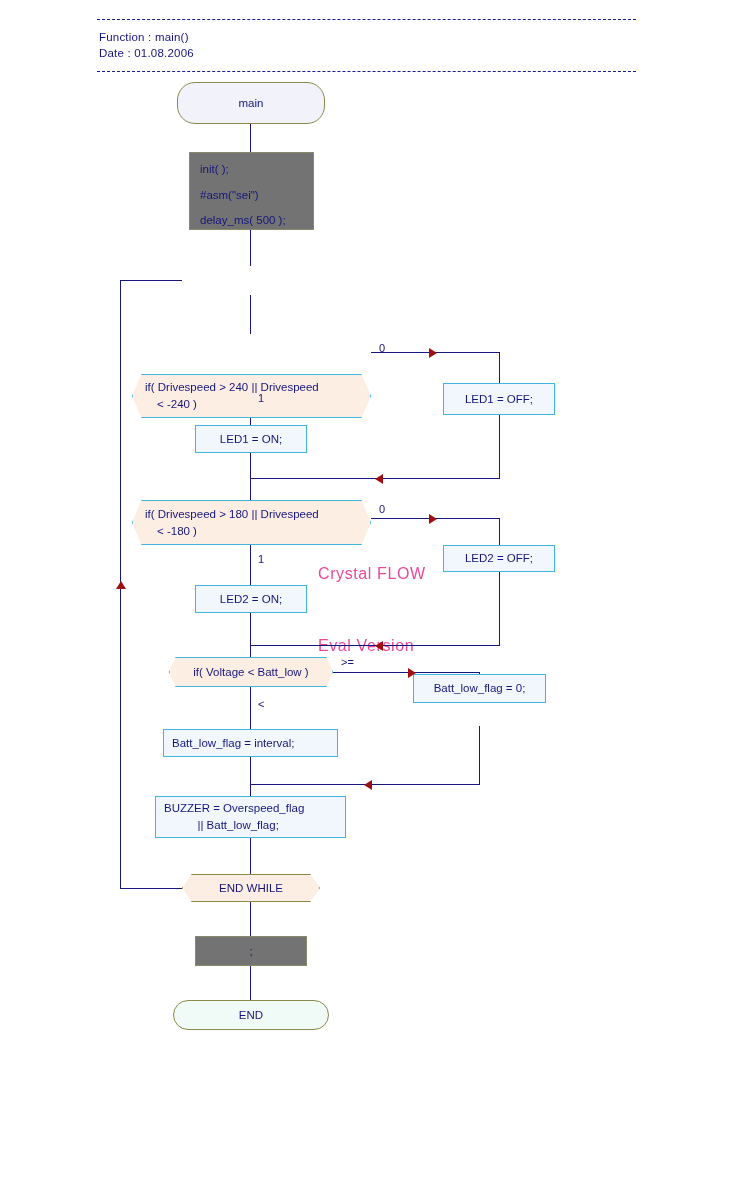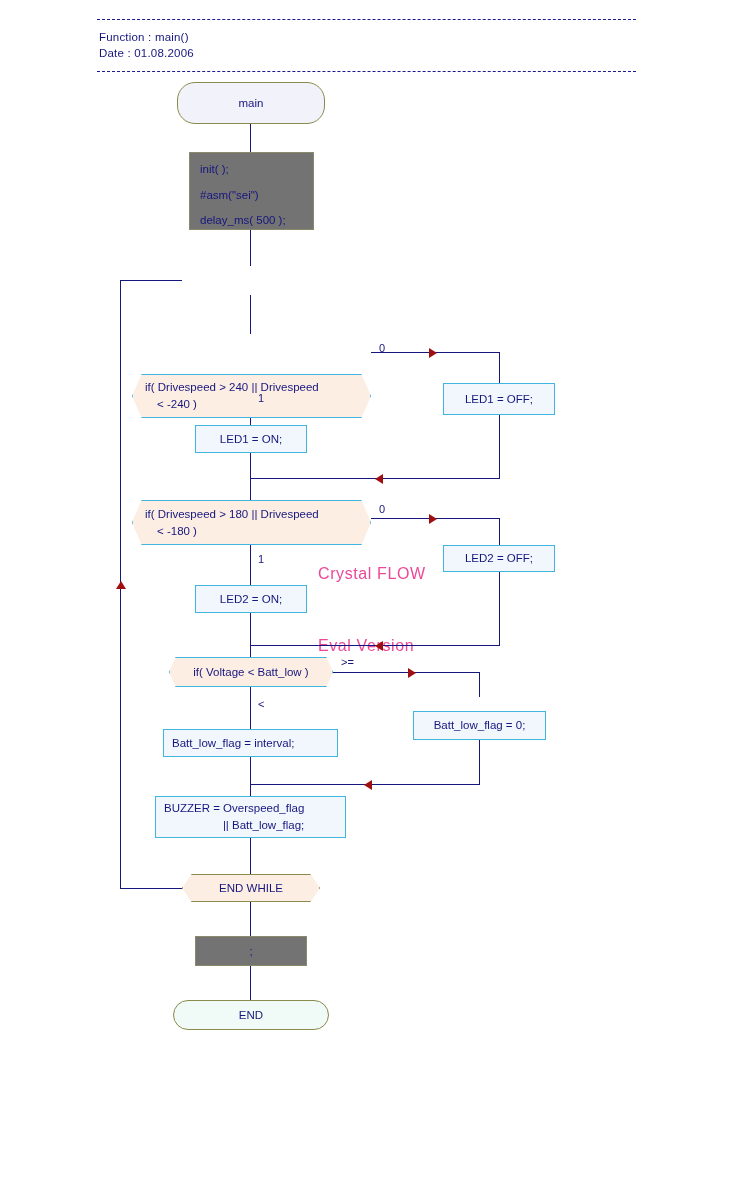--- a/index.html
+++ b/index.html
@@ -245,26 +245,26 @@
   <div class="edge-label" style="left:258px; top:553px;">1</div>
 
   <div class="node proc-cy" style="left:443px; top:545px; width:112px; height:27px;">LED2 = OFF;</div>
 
   <div class="node proc-cy" style="left:195px; top:585px; width:112px; height:28px;">LED2 = ON;</div>
 
   <div class="node decide" style="left:169px; top:657px; width:164px; height:30px;">if( Voltage &lt; Batt_low )</div>
   <div class="edge-label" style="left:341px; top:656px;">&gt;=</div>
   <div class="edge-label" style="left:258px; top:698px;">&lt;</div>
 
-  <div class="node proc-cy" style="left:413px; top:711px; width:133px; height:29px;">Batt_low_flag = 0;</div>
+  <div class="node proc-cy" style="left:413px; top:674px; width:133px; height:29px;">Batt_low_flag = 0;</div>
 
   <div class="node proc-cy left-al" style="left:163px; top:729px; width:175px; height:28px; padding-left:8px;">Batt_low_flag = interval;</div>
 
   <div class="node proc-cy left-al" style="left:155px; top:796px; width:191px; height:42px; padding-left:8px;">
-    <div style="display:flex; flex-direction:column; align-items:flex-end;">
+    <div style="display:flex; flex-direction:column; align-items:center;">
       <span>BUZZER = Overspeed_flag</span>
       <span style="padding-left:8px;">|| Batt_low_flag;</span>
     </div>
   </div>
 
   <div class="node hexloop" style="left:182px; top:874px; width:138px; height:28px;">END WHILE</div>
 
   <div class="node proc-gray" style="left:195px; top:936px; width:112px; height:30px;">;</div>
 
   <div class="node term term-end" style="left:173px; top:1000px; width:156px; height:30px;">END</div>

